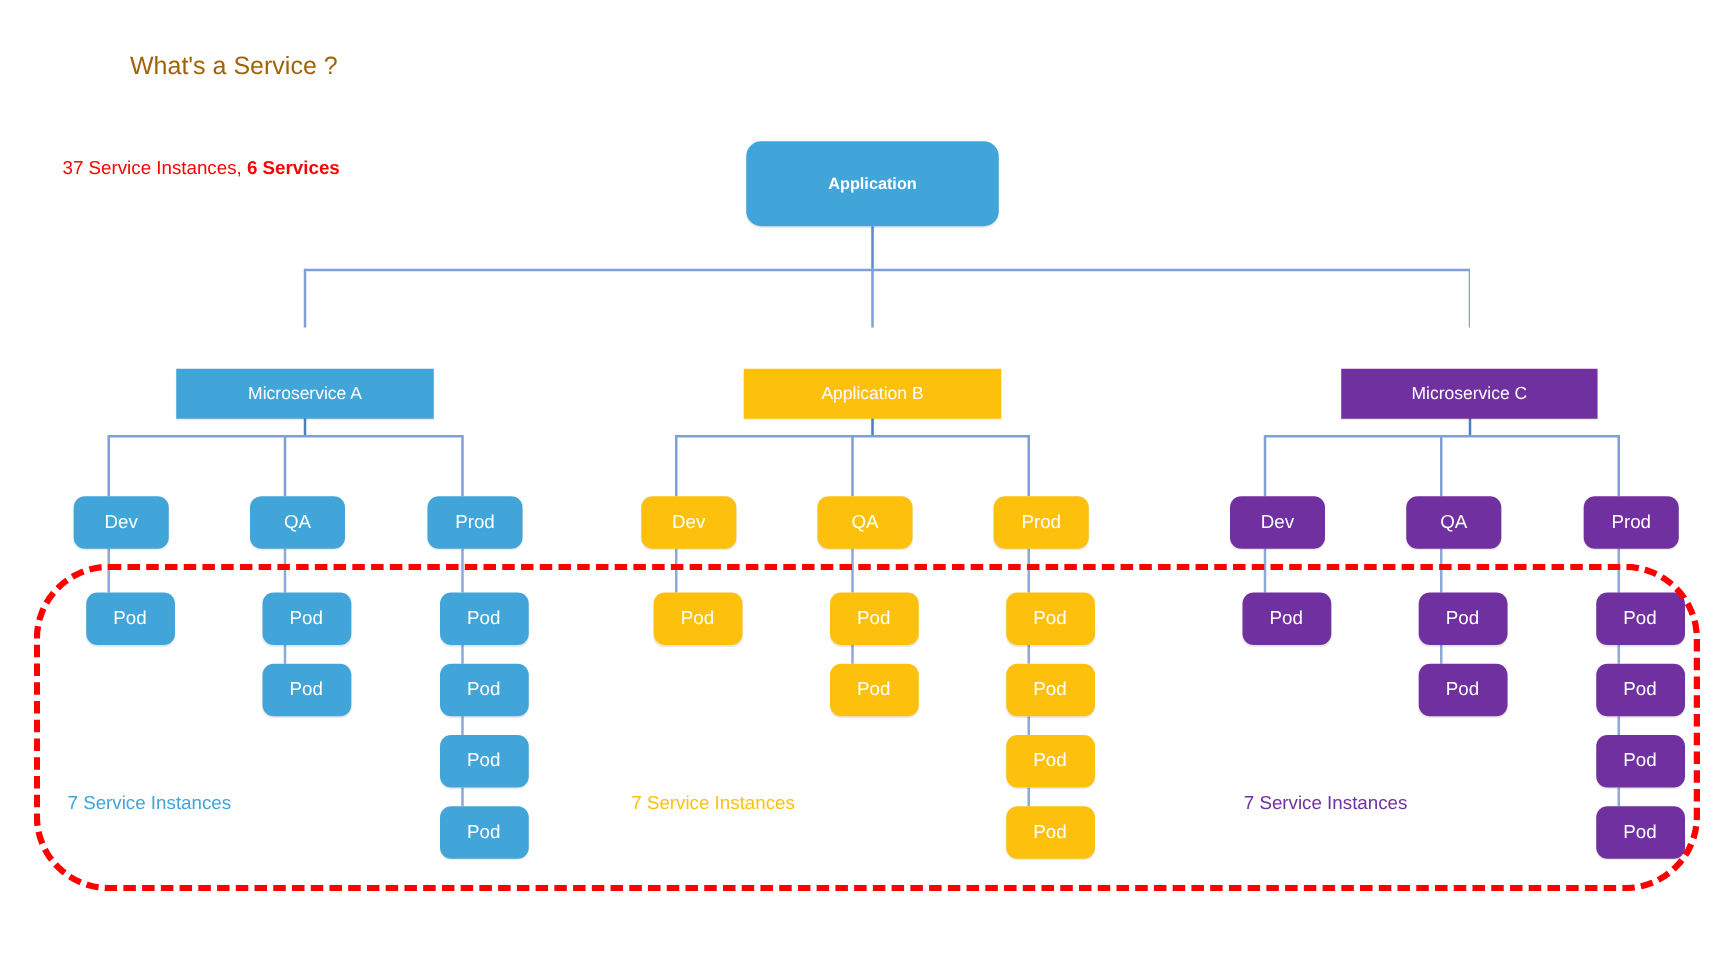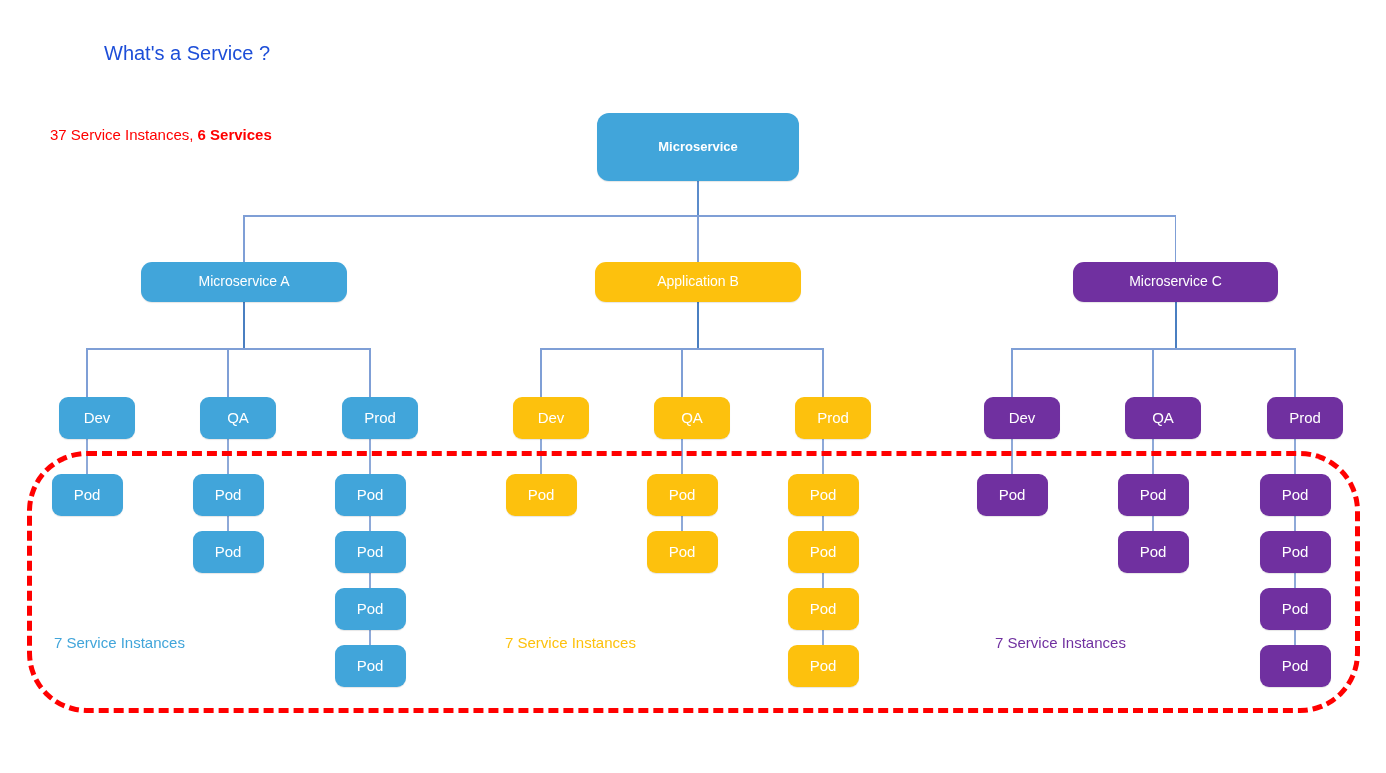--- a/index.html
+++ b/index.html
@@ -19,21 +19,21 @@
     background: #ffffff;
     overflow: hidden;
   }
 
   
   .title {
     position: absolute;
     left: 104px;
     top: 42px;
     font-size: 20px;
-    color: #1d4ed8;
+    color: #a16207;
     white-space: nowrap;
   }
   .summary {
     position: absolute;
     left: 50px;
     top: 126px;
     font-size: 15px;
     color: #FF0000;
     white-space: nowrap;
   }
@@ -59,29 +59,31 @@
     box-shadow: 0 1px 1px rgba(0,0,0,0.10);
     text-align: center;
     line-height: 1.1;
   }
   .node.app {
     border-radius: 12px;
     font-size: 13px;
     font-weight: bold;
   }
   .node.ms {
-    border-radius: 11px;
+    border-radius: 0;
     font-size: 14px;
+    margin-top: 33px;
   }
   .node.env {
     font-size: 15px;
     margin-left: 10px;
   }
   .node.pod {
     font-size: 15px;
+    margin-left: 17px;
   }
 
   
   .line {
     position: absolute;
     background: #7F9FD6;
     z-index: 1;
   }
   .line.v { width: 1.5px; }
   .line.h { height: 1.5px; }
@@ -104,21 +106,21 @@
 <body>
 
 <div id="canvas">
 
   <div class="title">What's a Service ?</div>
 
   <div class="summary"><span>37 Service Instances, </span><span class="bold">6 Services</span></div>
 
   <div id="graph">
       <div class="node app" style="left: 597px; top: 113px; width: 202px; height: 68px; background: rgb(65, 165, 218);">
-        <span>Microservice</span>
+        <span>Application</span>
       </div>
       <div class="line v" style="left: 697px; top: 181px; height: 34px; width: 2px; background: rgb(91, 140, 203);"></div>
       <div class="line h" style="left: 244px; top: 215px; width: 931.5px; background: rgb(127, 159, 214);"></div>
       <div class="line v" style="left: 243.25px; top: 215px; height: 47px; background: rgb(127, 159, 214);"></div>
       <div class="node ms" style="left: 141px; top: 262px; width: 206px; height: 40px; background: rgb(65, 165, 218);">
         <span>Microservice A</span>
       </div>
       <div class="line v" style="left: 243px; top: 302px; height: 46px; width: 2px; background: rgb(74, 127, 193);"></div>
       <div class="line h" style="left: 87px; top: 348px; width: 283px; background: rgb(127, 159, 214);"></div>
       <div class="line v" style="left: 86.25px; top: 348px; height: 49px; background: rgb(127, 159, 214);"></div>

